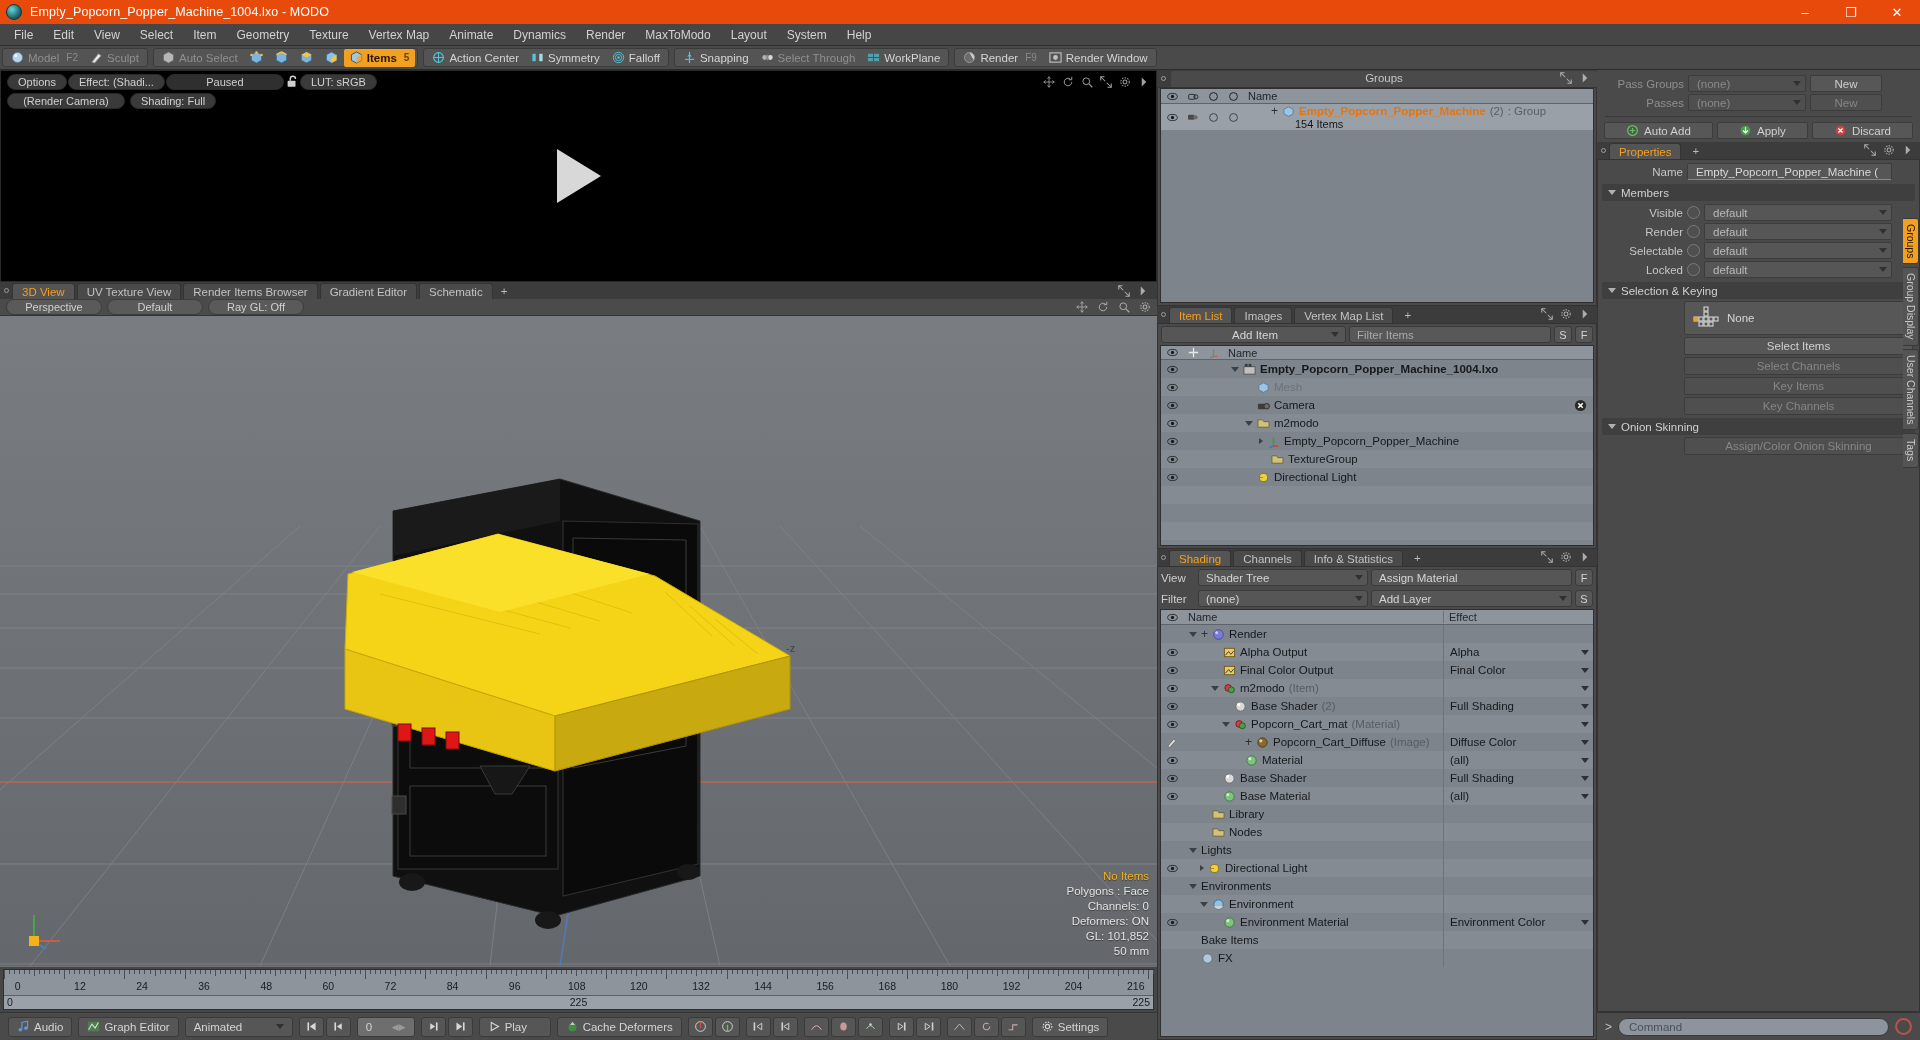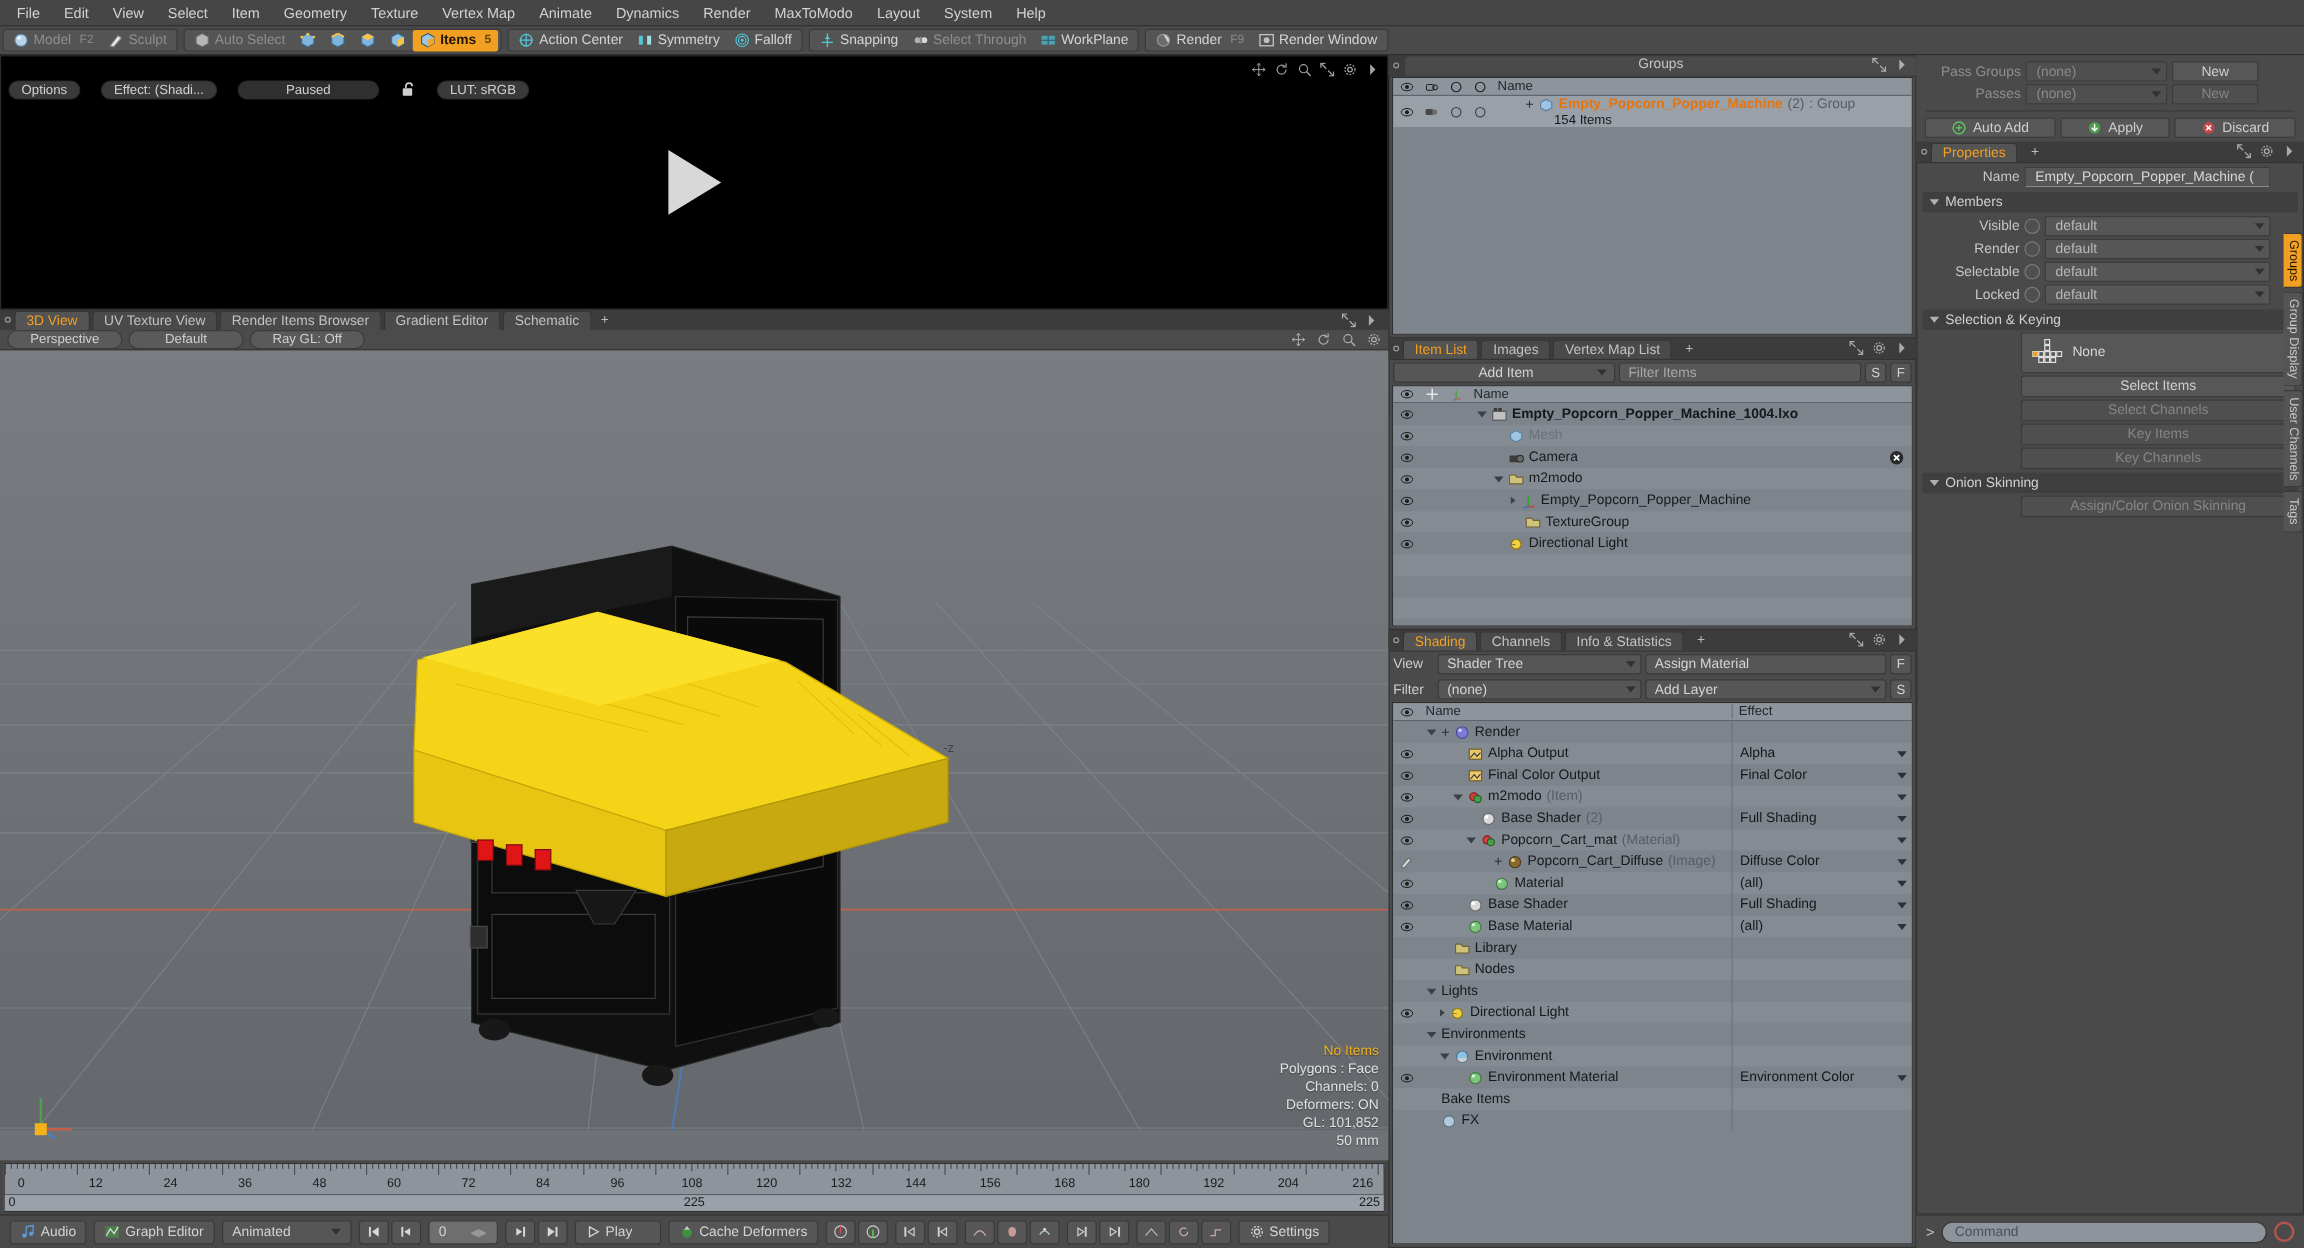--- a/index.html
+++ b/index.html
@@ -59,21 +59,21 @@
   .tbtn .kbd { font-size: 10px; color: #8a8a8a; margin-left: 3px; }
   .ico { width: 13px; height: 13px; flex: 0 0 13px; display: block; }
 
   
   .main { flex: 1 1 auto; display: flex; min-height: 0; }
 
   
   .leftcol { width: 1157px; flex: 0 0 1157px; display: flex; flex-direction: column; background: #3c3c3c; }
 
   .renderpane { flex: 0 0 212px; background: #000; position: relative; border: 1px solid #2a2a2a; }
-  .rp-toolrow { display: flex; align-items: flex-start; gap: 17px; padding: 20px 6px 0 6px; }
+  .rp-toolrow { display: flex; align-items: flex-start; gap: 1px; padding: 3px 6px 0 6px; }
   .pill {
     background: #3a3a3a; border: 1px solid #2a2a2a; border-radius: 9px;
     height: 16px; line-height: 15px; padding: 0 10px; font-size: 11px; color: #d0d0d0;
     text-align: center; white-space: nowrap;
   }
   .pill.wide { min-width: 118px; }
   .pill.dark { background: #2f2f2f; }
   .lockico { width: 14px; height: 15px; }
   .rp-row2 { display: flex; gap: 5px; padding: 3px 6px; }
   .playicon {
@@ -253,20 +253,29 @@
     flex: 1 1 auto; background: #8d949c; border: 1px solid #3a3a3a; border-radius: 9px;
     height: 18px; display: flex; align-items: center; padding-left: 10px; font-size: 11.5px; color: #4a5158;
   }
   .cmdcircle { width: 17px; height: 17px; border-radius: 50%; border: 2px solid #b4544e; flex: 0 0 17px; }
 </style>
 </head>
 <body>
 
 <div class="app">
 
+  <div class="titlebar">
+    <div class="logo"></div>
+    <div class="ttl">Empty_Popcorn_Popper_Machine_1004.lxo - MODO</div>
+    <div class="winbtns">
+      <div>–</div>
+      <div>❐</div>
+      <div class="close">✕</div>
+    </div>
+  </div>
 
   <div class="menubar" id="menubar">
       <div class="mi">File</div>
       <div class="mi">Edit</div>
       <div class="mi">View</div>
       <div class="mi">Select</div>
       <div class="mi">Item</div>
       <div class="mi">Geometry</div>
       <div class="mi">Texture</div>
       <div class="mi">Vertex Map</div>
@@ -413,20 +422,24 @@
       <div class="renderpane">
         <div class="rp-toolrow">
           <div class="pill">Options</div>
           <div class="pill">Effect: (Shadi...</div>
           <div class="pill wide dark">Paused</div>
           <svg class="lockico" viewBox="0 0 16 16">
             <rect x="3" y="7" width="9" height="7" rx="1" fill="#cfcfcf"></rect>
             <path d="M6 7V5a3 3 0 0 1 6 0" fill="none" stroke="#cfcfcf" stroke-width="1.6"></path>
           </svg>
           <div class="pill">LUT: sRGB</div>
+        </div>
+        <div class="rp-row2">
+          <div class="pill wide">(Render Camera)</div>
+          <div class="pill">Shading: Full</div>
         </div>
         <div class="playicon"></div>
         <div class="rp-corner">
           <svg class="gi" viewBox="0 0 16 16">
               <path d="M8 1v14M1 8h14M8 1 6 3.5M8 1l2 2.5M8 15l-2-2.5M8 15l2-2.5M1 8l2.5-2M1 8l2.5 2M15 8l-2.5-2M15 8l-2.5 2" stroke="#c9c9c9" fill="none" stroke-width="1.1"></path>
             </svg>
           <svg class="gi" viewBox="0 0 16 16">
               <path d="M13 8a5 5 0 1 1-1.8-3.8" stroke="#c9c9c9" fill="none" stroke-width="1.3"></path>
               <path d="M13 1v4h-4" stroke="#c9c9c9" fill="none" stroke-width="1.3"></path>
             </svg>

